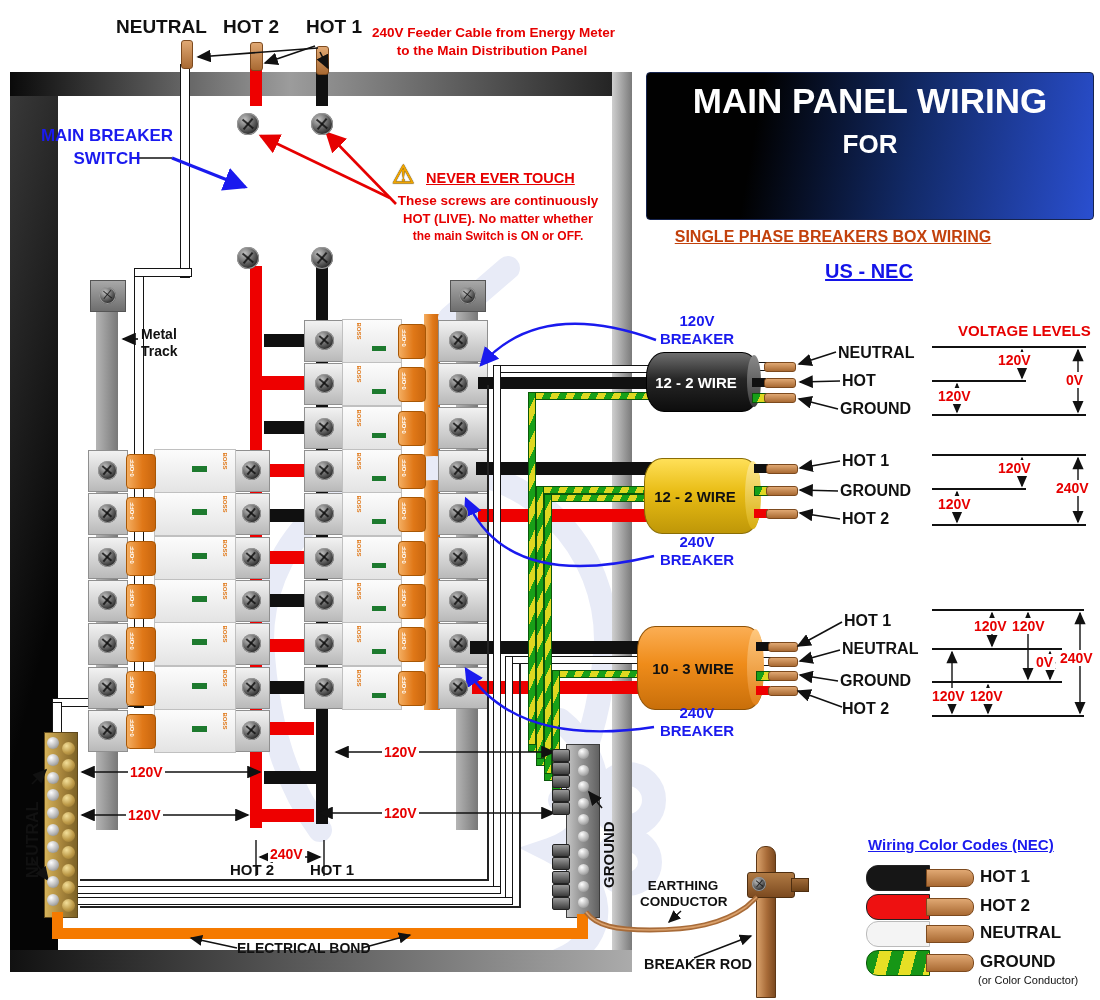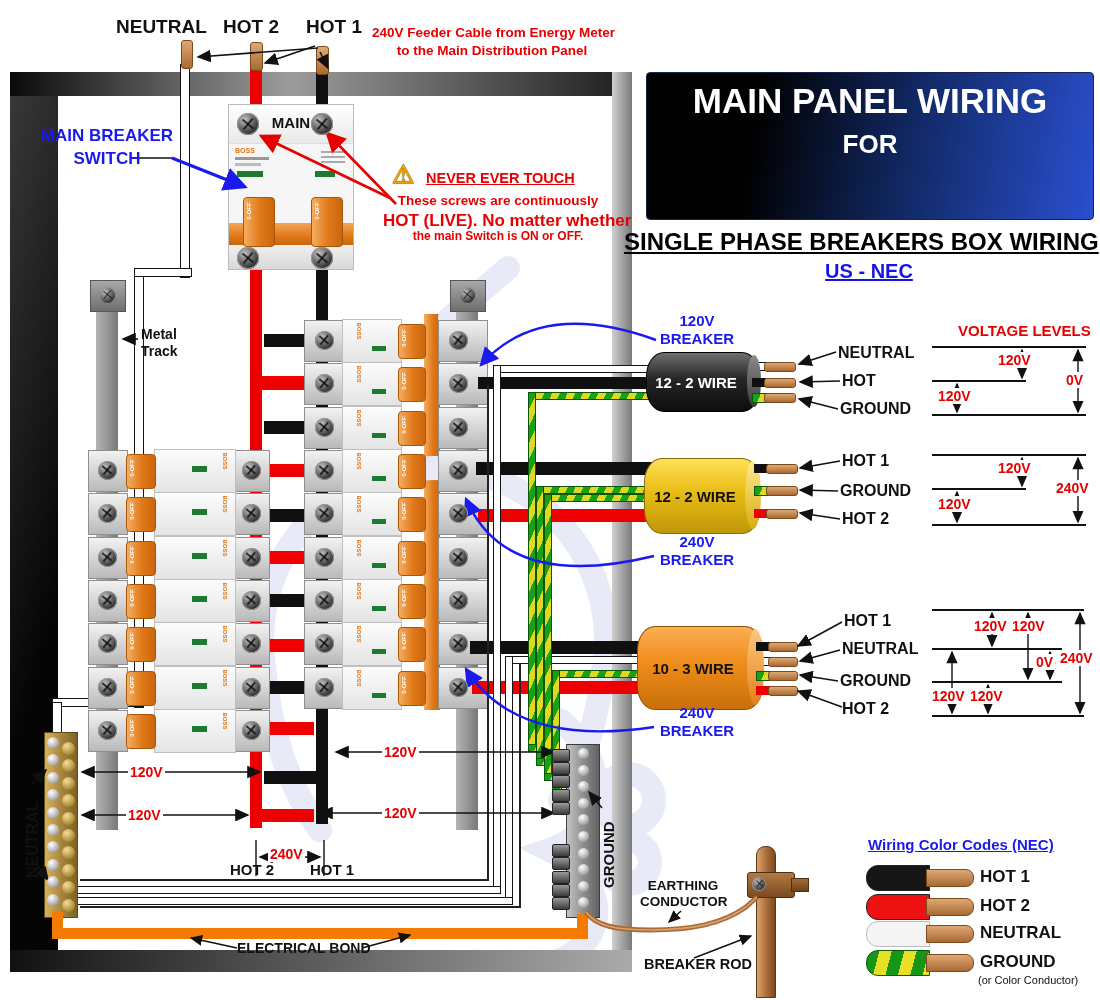--- a/index.html
+++ b/index.html
@@ -68,40 +68,20 @@
   <div class="wwire" style="left:52px;top:698px;width:90px;height:7px;z-index:3"></div>
   <div class="wwire" style="left:52px;top:702px;width:8px;height:32px;z-index:3"></div>
   <div class="copper" style="left:250px;top:42px;width:11px;height:27px"></div>
   <div class="busred" style="left:250px;top:66px;width:12px;height:40px"></div>
   <div class="copper" style="left:316px;top:46px;width:11px;height:27px"></div>
   <div class="busblk" style="left:316px;top:70px;width:12px;height:36px"></div>
 
   <div class="busred" style="left:250px;top:266px;width:12px;height:562px"></div>
   <div class="busblk" style="left:316px;top:266px;width:12px;height:558px"></div>
 
-  <div class="abs" style="left:228px;top:104px;width:124px;height:164px;background:#f6f6f6;border:1px solid #bbb;z-index:5">
-    <div class="abs" style="left:0;top:0;width:124px;height:38px;background:linear-gradient(180deg,#ffffff,#e9e9e9);border-bottom:1px solid #ddd"></div>
-    <div class="lbl ctr" style="left:32px;top:9px;width:60px;font-size:15px">MAIN</div>
-    <div class="abs" style="left:6px;top:42px;font-size:7px;font-weight:bold;color:#e07818">BOSS</div>
-    <div class="abs" style="left:6px;top:52px;width:34px;height:3px;background:#999"></div>
-    <div class="abs" style="left:6px;top:58px;width:26px;height:3px;background:#bbb"></div>
-    <div class="greenbar" style="left:8px;top:66px;width:26px;height:6px"></div>
-    <div class="greenbar" style="left:86px;top:66px;width:20px;height:6px"></div>
-    <div class="abs" style="left:92px;top:46px;width:24px;height:2px;background:#aaa"></div>
-    <div class="abs" style="left:92px;top:51px;width:24px;height:2px;background:#aaa"></div>
-    <div class="abs" style="left:92px;top:56px;width:24px;height:2px;background:#aaa"></div>
-    <div class="abs" style="left:0;top:118px;width:124px;height:22px;background:linear-gradient(180deg,#f4a558,#e07818 60%,#c9660e)"></div>
-    <div class="toggle" style="left:14px;top:92px;width:30px;height:48px">
-        <span class="togtxt">0-OFF</span>
-      </div>
-    <div class="toggle" style="left:82px;top:92px;width:30px;height:48px">
-        <span class="togtxt">0-OFF</span>
-      </div>
-    <div class="abs" style="left:0;top:140px;width:124px;height:24px;background:linear-gradient(180deg,#f0f0f0,#d8d8d8)"></div>
-  </div>
 
   <div class="busblk" style="left:478px;top:377px;width:182px;height:12px;z-index:5"></div>
   <div class="busblk" style="left:476px;top:462px;width:176px;height:13px;z-index:5"></div>
   <div class="busred" style="left:478px;top:509px;width:174px;height:13px;z-index:5"></div>
   <div class="busblk" style="left:470px;top:641px;width:176px;height:13px;z-index:5"></div>
   <div class="busred" style="left:472px;top:681px;width:174px;height:13px;z-index:5"></div>
 
   <div class="wwire" style="left:493px;top:365px;width:164px;height:6px"></div>
   <div class="wwire" style="left:493px;top:365px;width:6px;height:525px"></div>
   <div class="wwire" style="left:76px;top:886px;width:423px;height:6px"></div>
@@ -181,28 +161,28 @@
   <div class="lbl" style="left:306px;top:16px;font-size:19px">HOT 1</div>
   <div class="lbl red" style="left:372px;top:25px;font-size:13.5px">240V Feeder Cable from Energy Meter</div>
   <div class="lbl red ctr" style="left:372px;top:43px;width:240px;font-size:13.5px">to the Main Distribution Panel</div>
 
   <div class="lbl blue ctr" style="left:28px;top:126px;width:158px;font-size:17px">MAIN BREAKER</div>
   <div class="lbl blue ctr" style="left:28px;top:149px;width:158px;font-size:17px">SWITCH</div>
 
   <div class="lbl" style="left:392px;top:160px;font-size:25px;color:#f0a500;text-shadow:0 0 1px #000">⚠</div>
   <div class="lbl red" style="left:426px;top:170px;font-size:14.5px;text-decoration:underline">NEVER EVER TOUCH</div>
   <div class="lbl red ctr" style="left:383px;top:193px;width:230px;font-size:13.5px">These screws are continuously</div>
-  <div class="lbl red ctr" style="left:383px;top:211px;width:230px;font-size:17px">HOT (LIVE). No matter whether</div>
+  <div class="lbl red ctr" style="left:383px;top:211px;width:230px;font-size:13px">HOT (LIVE). No matter whether</div>
   <div class="lbl red ctr" style="left:383px;top:229px;width:230px;font-size:12px">the main Switch is ON or OFF.</div>
 
   <div class="abs" style="left:646px;top:72px;width:446px;height:146px;background:linear-gradient(100deg,#010101 25%,#122a68 60%,#2a4fd0 100%);border:1px solid #16244e;border-radius:4px;z-index:7">
     <div class="lbl ctr" style="left:0;top:8px;width:446px;font-size:35px;color:#fff">MAIN PANEL WIRING</div>
     <div class="lbl ctr" style="left:0;top:56px;width:446px;font-size:26px;color:#fff">FOR</div>
   </div>
-  <div class="lbl ctr" style="left:624px;top:228px;width:450px;font-size:24px;color:#000000;text-decoration:underline">SINGLE PHASE BREAKERS BOX WIRING</div>
+  <div class="lbl ctr" style="left:608px;top:228px;width:450px;font-size:16px;color:#c2410c;text-decoration:underline">SINGLE PHASE BREAKERS BOX WIRING</div>
   <div class="lbl ctr" style="left:644px;top:260px;width:450px;font-size:20px;color:#1414e8;text-decoration:underline">US - NEC</div>
 
   <div class="lbl" style="left:141px;top:326px;font-size:14px">Metal</div>
   <div class="lbl" style="left:141px;top:343px;font-size:14px">Track</div>
 
   <div class="lbl blue ctr" style="left:655px;top:312px;width:84px;font-size:15px">120V</div>
   <div class="lbl blue ctr" style="left:655px;top:330px;width:84px;font-size:15px">BREAKER</div>
   <div class="lbl blue ctr" style="left:655px;top:533px;width:84px;font-size:15px">240V</div>
   <div class="lbl blue ctr" style="left:655px;top:551px;width:84px;font-size:15px">BREAKER</div>
   <div class="lbl blue ctr" style="left:655px;top:704px;width:84px;font-size:15px">240V</div>

